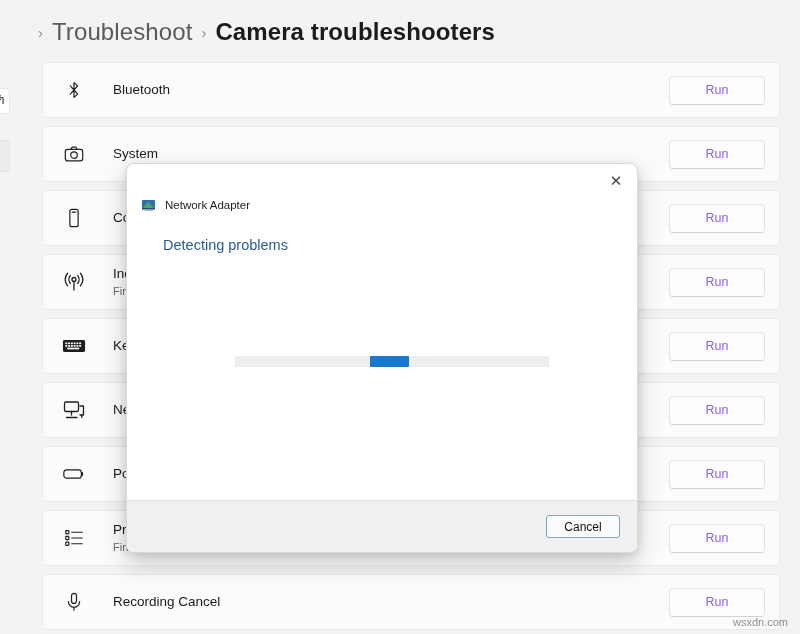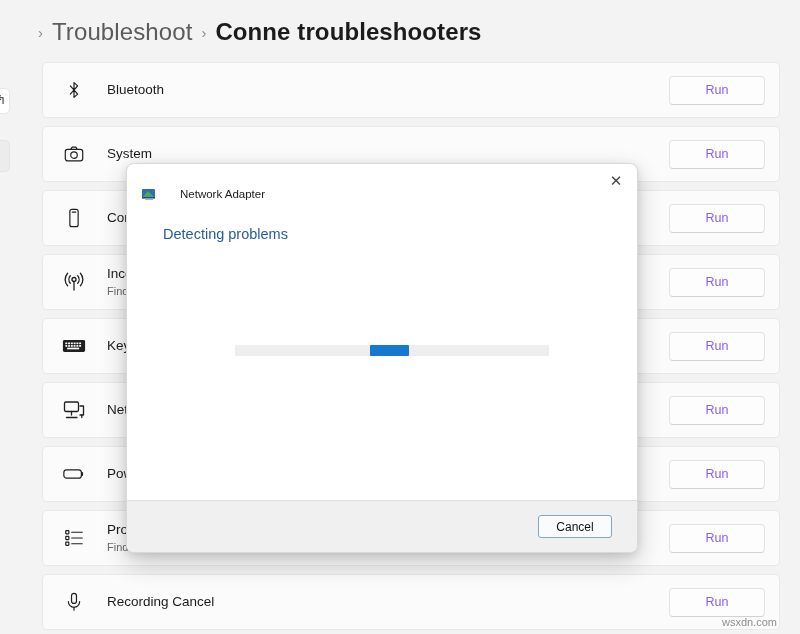--- a/index.html
+++ b/index.html
@@ -51,21 +51,21 @@
     margin-bottom: 8px;
     display: flex; align-items: center;
     padding: 0 14px 0 16px;
   }
   .ts-icon {
     width: 30px; height: 30px; flex: 0 0 30px;
     display: flex; align-items: center; justify-content: center;
     color: #1f1f1f; margin-right: 18px;
   }
   .ts-icon svg { display: block; }
-  .ts-text { flex: 1 1 auto; min-width: 0; }
+  .ts-text { flex: 1 1 auto; min-width: 0; margin-left: 6px; }
   .ts-title { font-size: 13.5px; color: #1b1b1b; line-height: 1.25; }
   .ts-sub { font-size: 11px; color: #6a6a6a; line-height: 1.3; margin-top: 1px; }
   .run-btn {
     flex: 0 0 auto;
     width: 96px; height: 29px;
     background: #fdfdfd;
     border: 1px solid #e2e2e2;
     border-bottom-color: #d2d2d2;
     border-radius: 4px;
     font-family: "Liberation Sans", sans-serif;
@@ -86,22 +86,22 @@
     display: flex; flex-direction: column;
   }
   .dlg-close {
     position: absolute; right: 4px; top: 2px;
     width: 34px; height: 28px;
     display: flex; align-items: center; justify-content: center;
     background: transparent; border: 0; cursor: pointer;
     color: #444; font-size: 15px; line-height: 1;
   }
   .dlg-head {
-    display: flex; align-items: center; gap: 23px;
-    padding: 22px 0 0 14px;
+    display: flex; align-items: center; gap: 8px;
+    padding: 33px 0 0 14px;
   }
   .dlg-appicon { width: 16px; height: 16px; display: block; }
   .dlg-apptitle { font-size: 11.5px; color: #1b1b1b; }
   .dlg-body { flex: 1 1 auto; position: relative; }
   .dlg-status {
     position: absolute; left: 36px; top: 24px;
     font-size: 14.5px; color: #2a5a9c;
   }
   .progress-track {
     position: absolute; left: 108px; top: 143px;
@@ -113,53 +113,53 @@
     position: absolute; left: 43%; top: 0;
     width: 12.5%; height: 11px;
     background: #1679cf;
     border-radius: 1px;
   }
   .dlg-foot {
     flex: 0 0 auto; height: 52px;
     background: #f0f0f0;
     border-top: 1px solid #dfdfdf;
     display: flex; align-items: center; justify-content: flex-end;
-    padding-right: 25px;
+    padding-right: 17px;
   }
   .cancel-btn {
     width: 74px; height: 23px;
     background: #fbfbfb;
     border: 1px solid #7fa8c4;
     border-radius: 3px;
     font-family: "Liberation Sans", sans-serif;
     font-size: 12px; color: #111;
     cursor: pointer;
   }
 
   
   .watermark {
-    position: absolute; right: 23px; bottom: 6px;
+    position: absolute; right: 12px; bottom: 6px;
     font-size: 11px; color: #8e8e8e;
   }
 </style>
 </head>
 <body>
 
 <div id="root">
 
   <div class="rail-chip one">
     <span class="rail-chip-glyph">↰</span>
   </div>
   <div class="rail-chip two"></div>
 
   <div class="breadcrumb">
     <span class="crumb-sep">›</span>
     <span class="crumb-link">Troubleshoot</span>
     <span class="crumb-sep">›</span>
-    <span class="crumb-current">Conne troubleshooters</span>
+    <span class="crumb-current">Camera troubleshooters</span>
   </div>
 
   <div class="list" id="ts-list">
       <div class="ts-row">
         <div class="ts-icon">
           <svg width="22" height="22" viewBox="0 0 24 24">
             <path stroke="#1f1f1f" fill="none" stroke-width="1.3" stroke-linecap="round" stroke-linejoin="round" d="M8 7.5 L16 16.5 L12 20 L12 4 L16 7.5 L8 16.5"></path>
           </svg>
         </div>
         <div class="ts-text">

